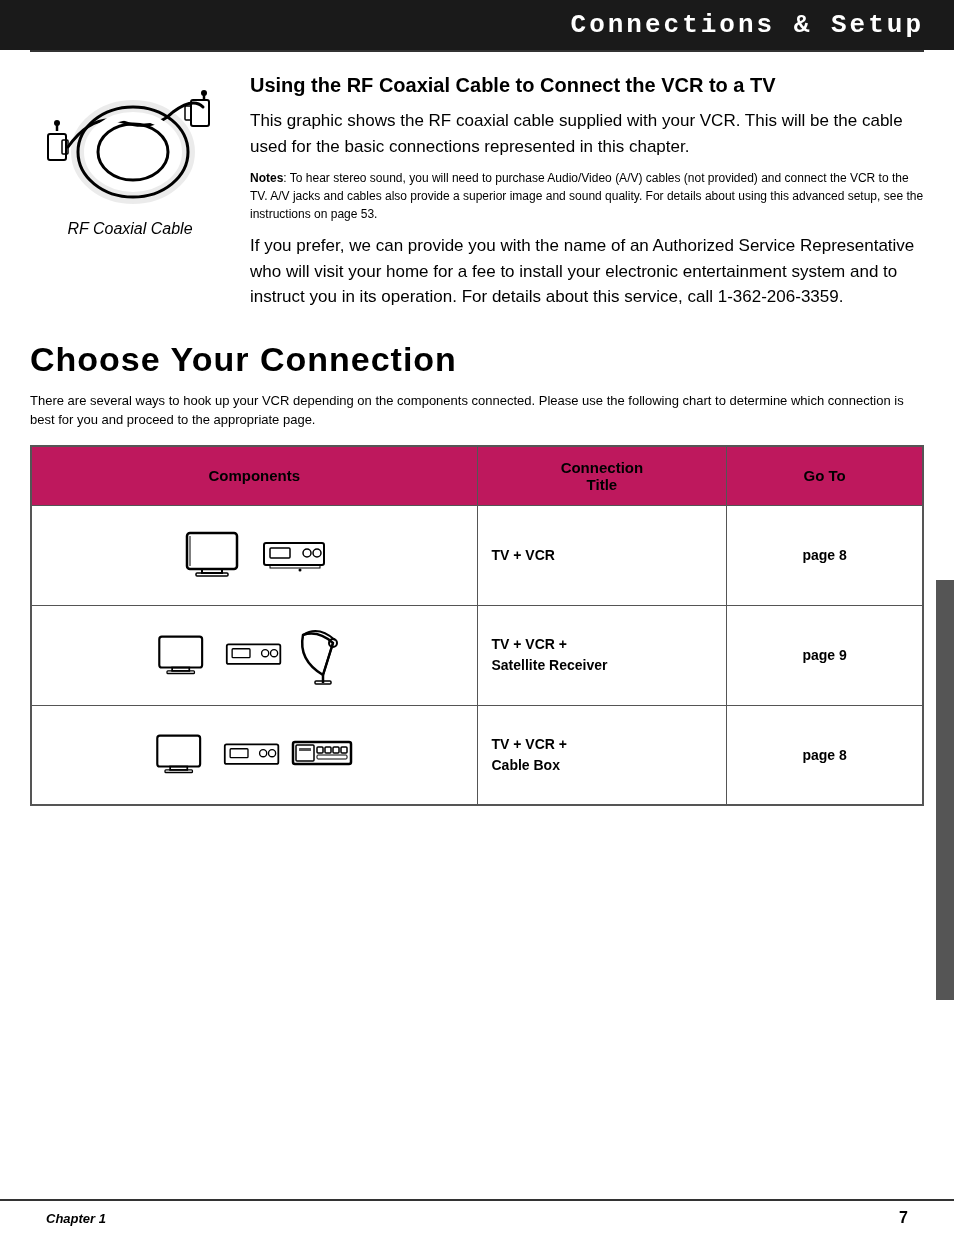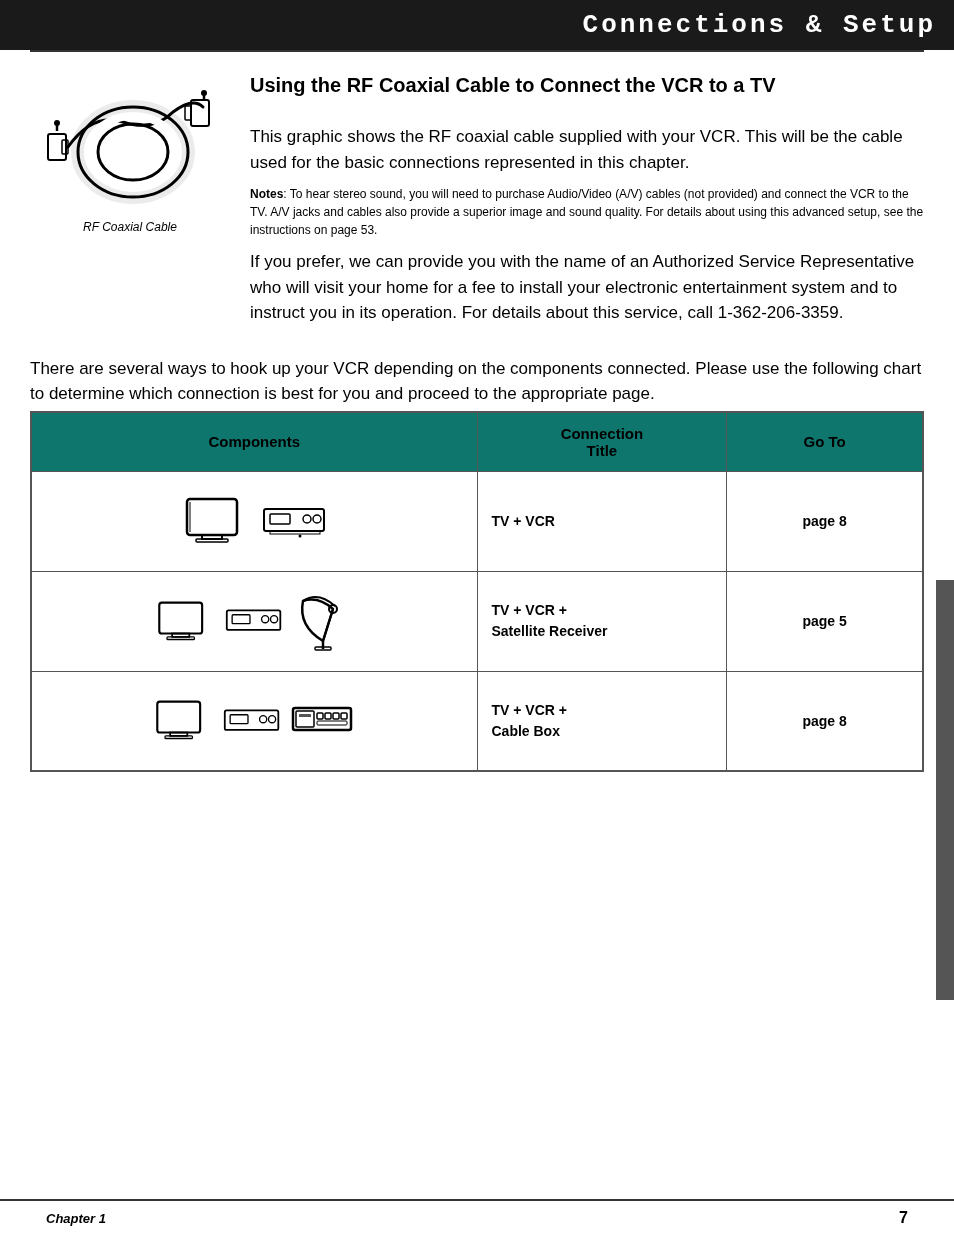--- a/index.html
+++ b/index.html
@@ -10,21 +10,21 @@
       background: #fff;
       font-family: Arial, Helvetica, sans-serif;
       font-size: 14px;
       color: #000;
       position: relative;
     }
 
     
     .page-header {
       background: #1a1a1a;
-      padding: 10px 18px;
+      padding: 10px 30px;
       text-align: right;
     }
     .page-header h1 {
       color: #fff;
       font-size: 26px;
       font-family: 'Courier New', Courier, monospace;
       font-weight: bold;
       letter-spacing: 3px;
     }
 
@@ -57,33 +57,33 @@
     }
 
     
     .coaxial-image svg {
       width: 100%;
       height: 100%;
     }
 
     .image-caption {
       font-style: italic;
-      font-size: 12px;
+      font-size: 16px;
       text-align: center;
       margin-top: 8px;
     }
 
     .right-col {
       flex: 1;
     }
 
     .section-title {
       font-size: 20px;
       font-weight: bold;
-      margin-bottom: 26px;
+      margin-bottom: 10px;
       line-height: 1.3;
     }
 
     .intro-text {
       font-size: 17px;
       line-height: 1.5;
       margin-bottom: 10px;
     }
 
     .notes-block {
@@ -102,41 +102,41 @@
     }
 
     .choose-title {
       font-size: 34px;
       font-weight: bold;
       margin-bottom: 12px;
       letter-spacing: 1px;
     }
 
     .choose-intro {
-      font-size: 17px;
+      font-size: 13px;
       line-height: 1.5;
-      margin-bottom: 4px;
+      margin-bottom: 15px;
     }
 
     
     .connection-table {
       width: 100%;
       border-collapse: collapse;
       border: 2px solid #555;
     }
 
     .connection-table th,
     .connection-table td {
       border: 1.5px solid #555;
       padding: 10px 14px;
       vertical-align: middle;
     }
 
     .connection-table thead tr {
-      background: #0f766e;
+      background: #be185d;
     }
 
     .connection-table th {
       font-weight: bold;
       font-size: 15px;
       text-align: center;
       padding: 12px 14px;
     }
 
     .col-components { width: 50%; }
@@ -253,20 +253,21 @@
     <p class="intro-text">This graphic shows the RF coaxial cable supplied with your VCR. This will be the cable used for the basic connections represented in this chapter.</p>
     <p class="notes-block">
       <strong>Notes</strong><span>: To hear stereo sound, you will need to purchase Audio/Video (A/V) cables (not provided) and connect the VCR to the TV. A/V jacks and cables also provide a superior image and sound quality. For details about using this advanced setup, see the instructions on page 53.</span>
     </p>
     <p class="intro-text">If you prefer, we can provide you with the name of an Authorized Service Representative who will visit your home for a fee to install your electronic entertainment system and to instruct you in its operation. For details about this service, call 1-362-206-3359.</p>
   </div>
 
 </div>
 
 <div class="choose-section">
+  <h2 class="choose-title">Choose Your Connection</h2>
   <p class="choose-intro">There are several ways to hook up your VCR depending on the components connected. Please use the following chart to determine which connection is best for you and proceed to the appropriate page.</p>
 
   <table class="connection-table">
     <thead>
       <tr>
         <th class="col-components">Components</th>
         <th class="col-connection">Connection<br>Title</th>
         <th class="col-goto">Go To</th>
       </tr>
     </thead>
@@ -323,21 +324,21 @@
 
               <line x1="30" y1="50" x2="40" y2="18" stroke="#000" stroke-width="2"></line>
               <circle cx="40" cy="18" r="4" fill="none" stroke="#000" stroke-width="2"></circle>
 
               <line x1="30" y1="50" x2="30" y2="58" stroke="#000" stroke-width="2.5"></line>
               <rect x="22" y="56" width="16" height="3" rx="1" fill="none" stroke="#000" stroke-width="1.5"></rect>
             </svg>
           </div>
         </td>
         <td class="td-connection">TV + VCR +<br>Satellite Receiver</td>
-        <td class="td-goto">page 5</td>
+        <td class="td-goto">page 9</td>
       </tr>
 
       <tr>
         <td class="td-components">
           <div class="device-icons">
 
             <svg width="60" height="55" viewBox="0 0 70 60">
               <rect x="5" y="8" width="50" height="36" rx="3" fill="none" stroke="#000" stroke-width="2.5"></rect>
               <rect x="20" y="44" width="20" height="4" fill="none" stroke="#000" stroke-width="2"></rect>
               <rect x="14" y="48" width="32" height="3" rx="1" fill="none" stroke="#000" stroke-width="1.5"></rect>

